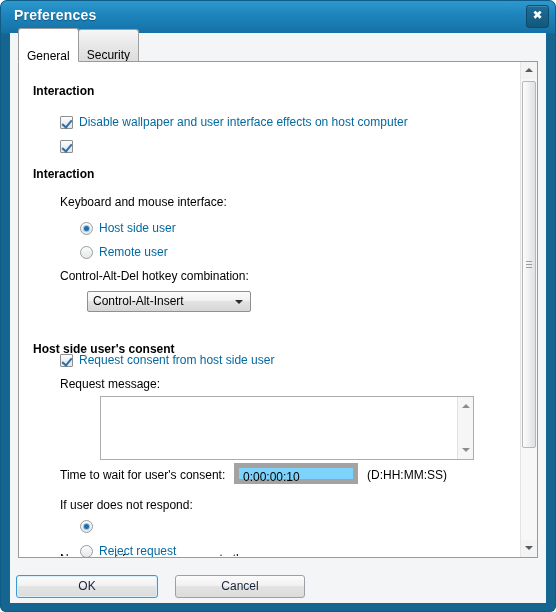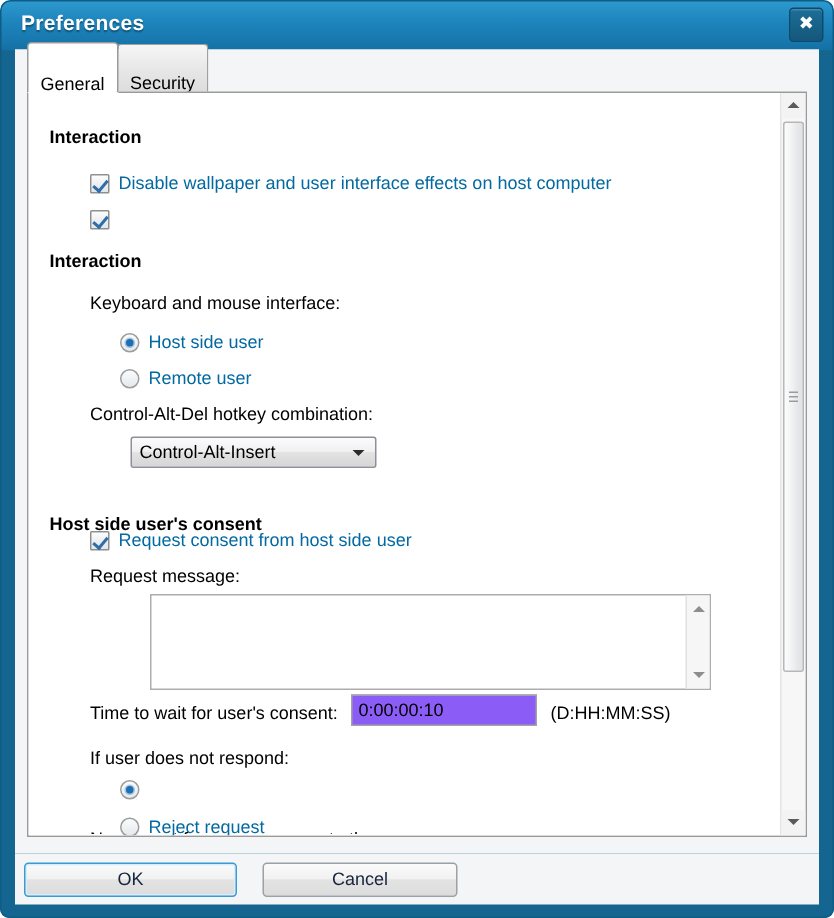--- a/index.html
+++ b/index.html
@@ -265,22 +265,22 @@
     width: 0; height: 0;
     border-left: 4px solid transparent;
     border-right: 4px solid transparent;
     border-top: 4px solid #2b2b2b;
   }
 
   
   .textinput {
     position: absolute;
     box-sizing: border-box;
-    border: 1px solid #a3a3a3;
-    background: #8b5cf6;
+    border: 5px solid #a3a3a3;
+    background: #7dd3fc;
     cursor: text;
     text-align: center;
   }
   .textinput .val {
     position: absolute;
     left: 4px;
     top: 2px;
     font-size: 12px;
     color: #000000;
     white-space: nowrap;

